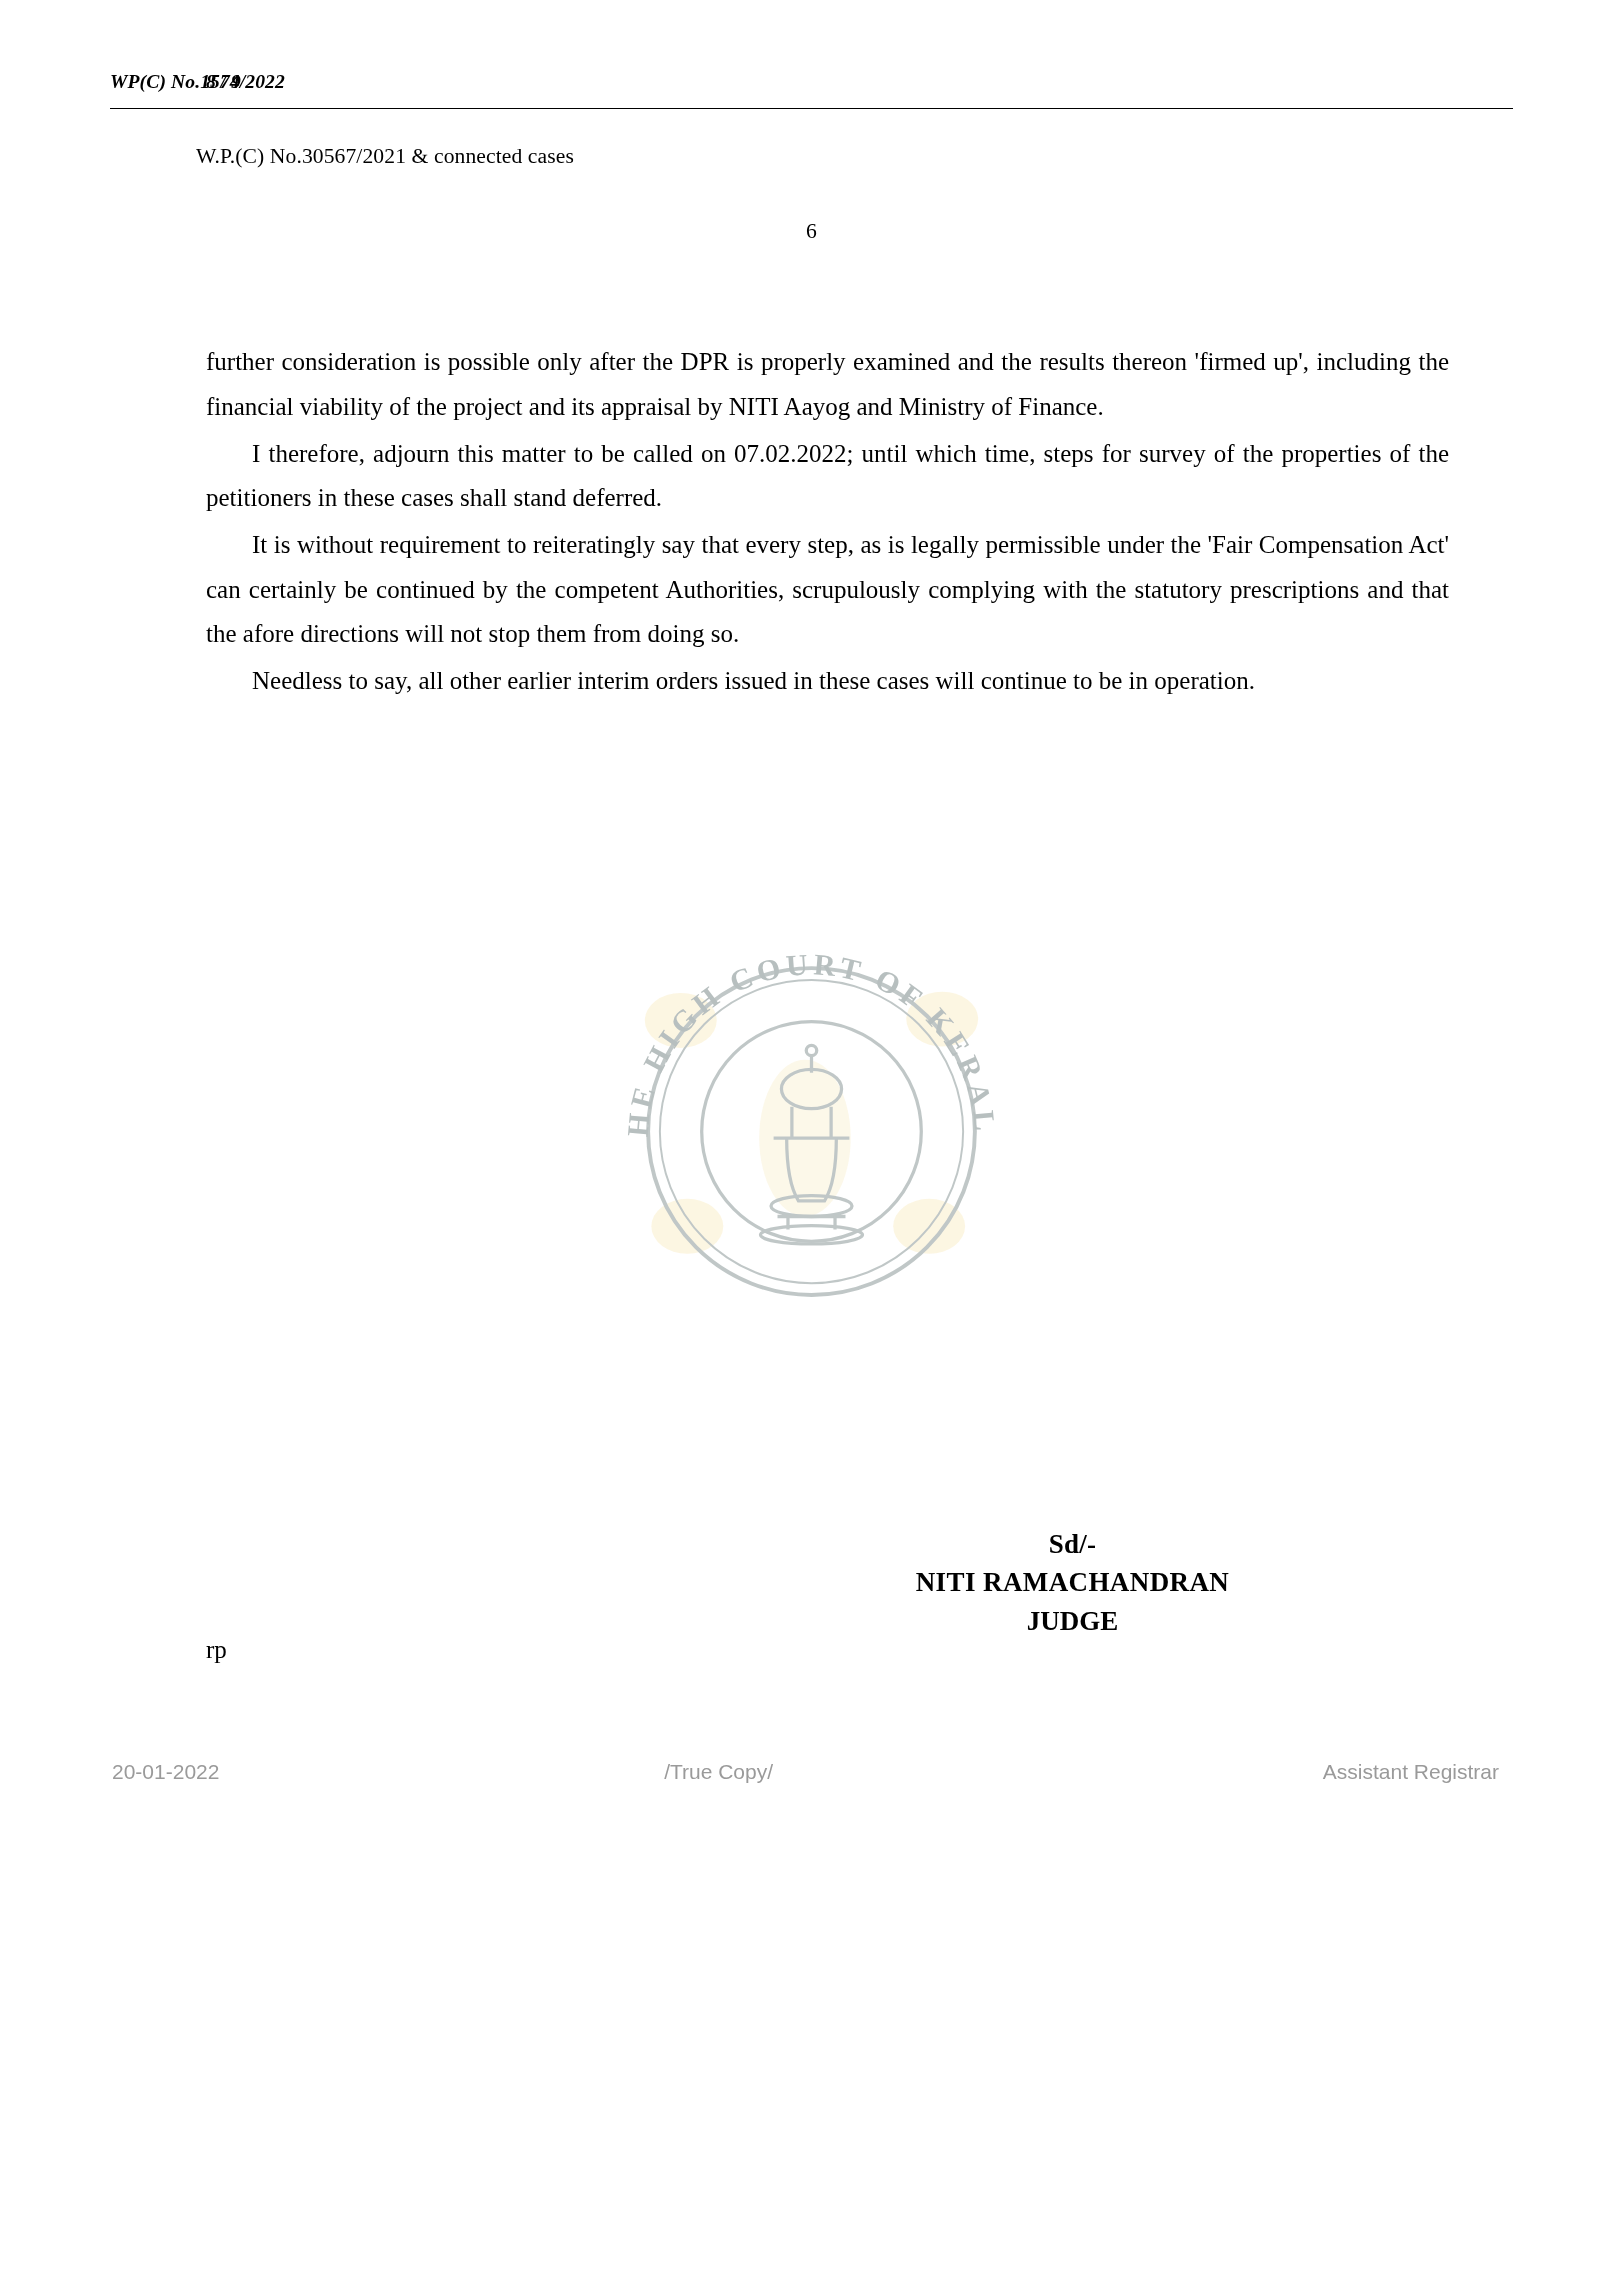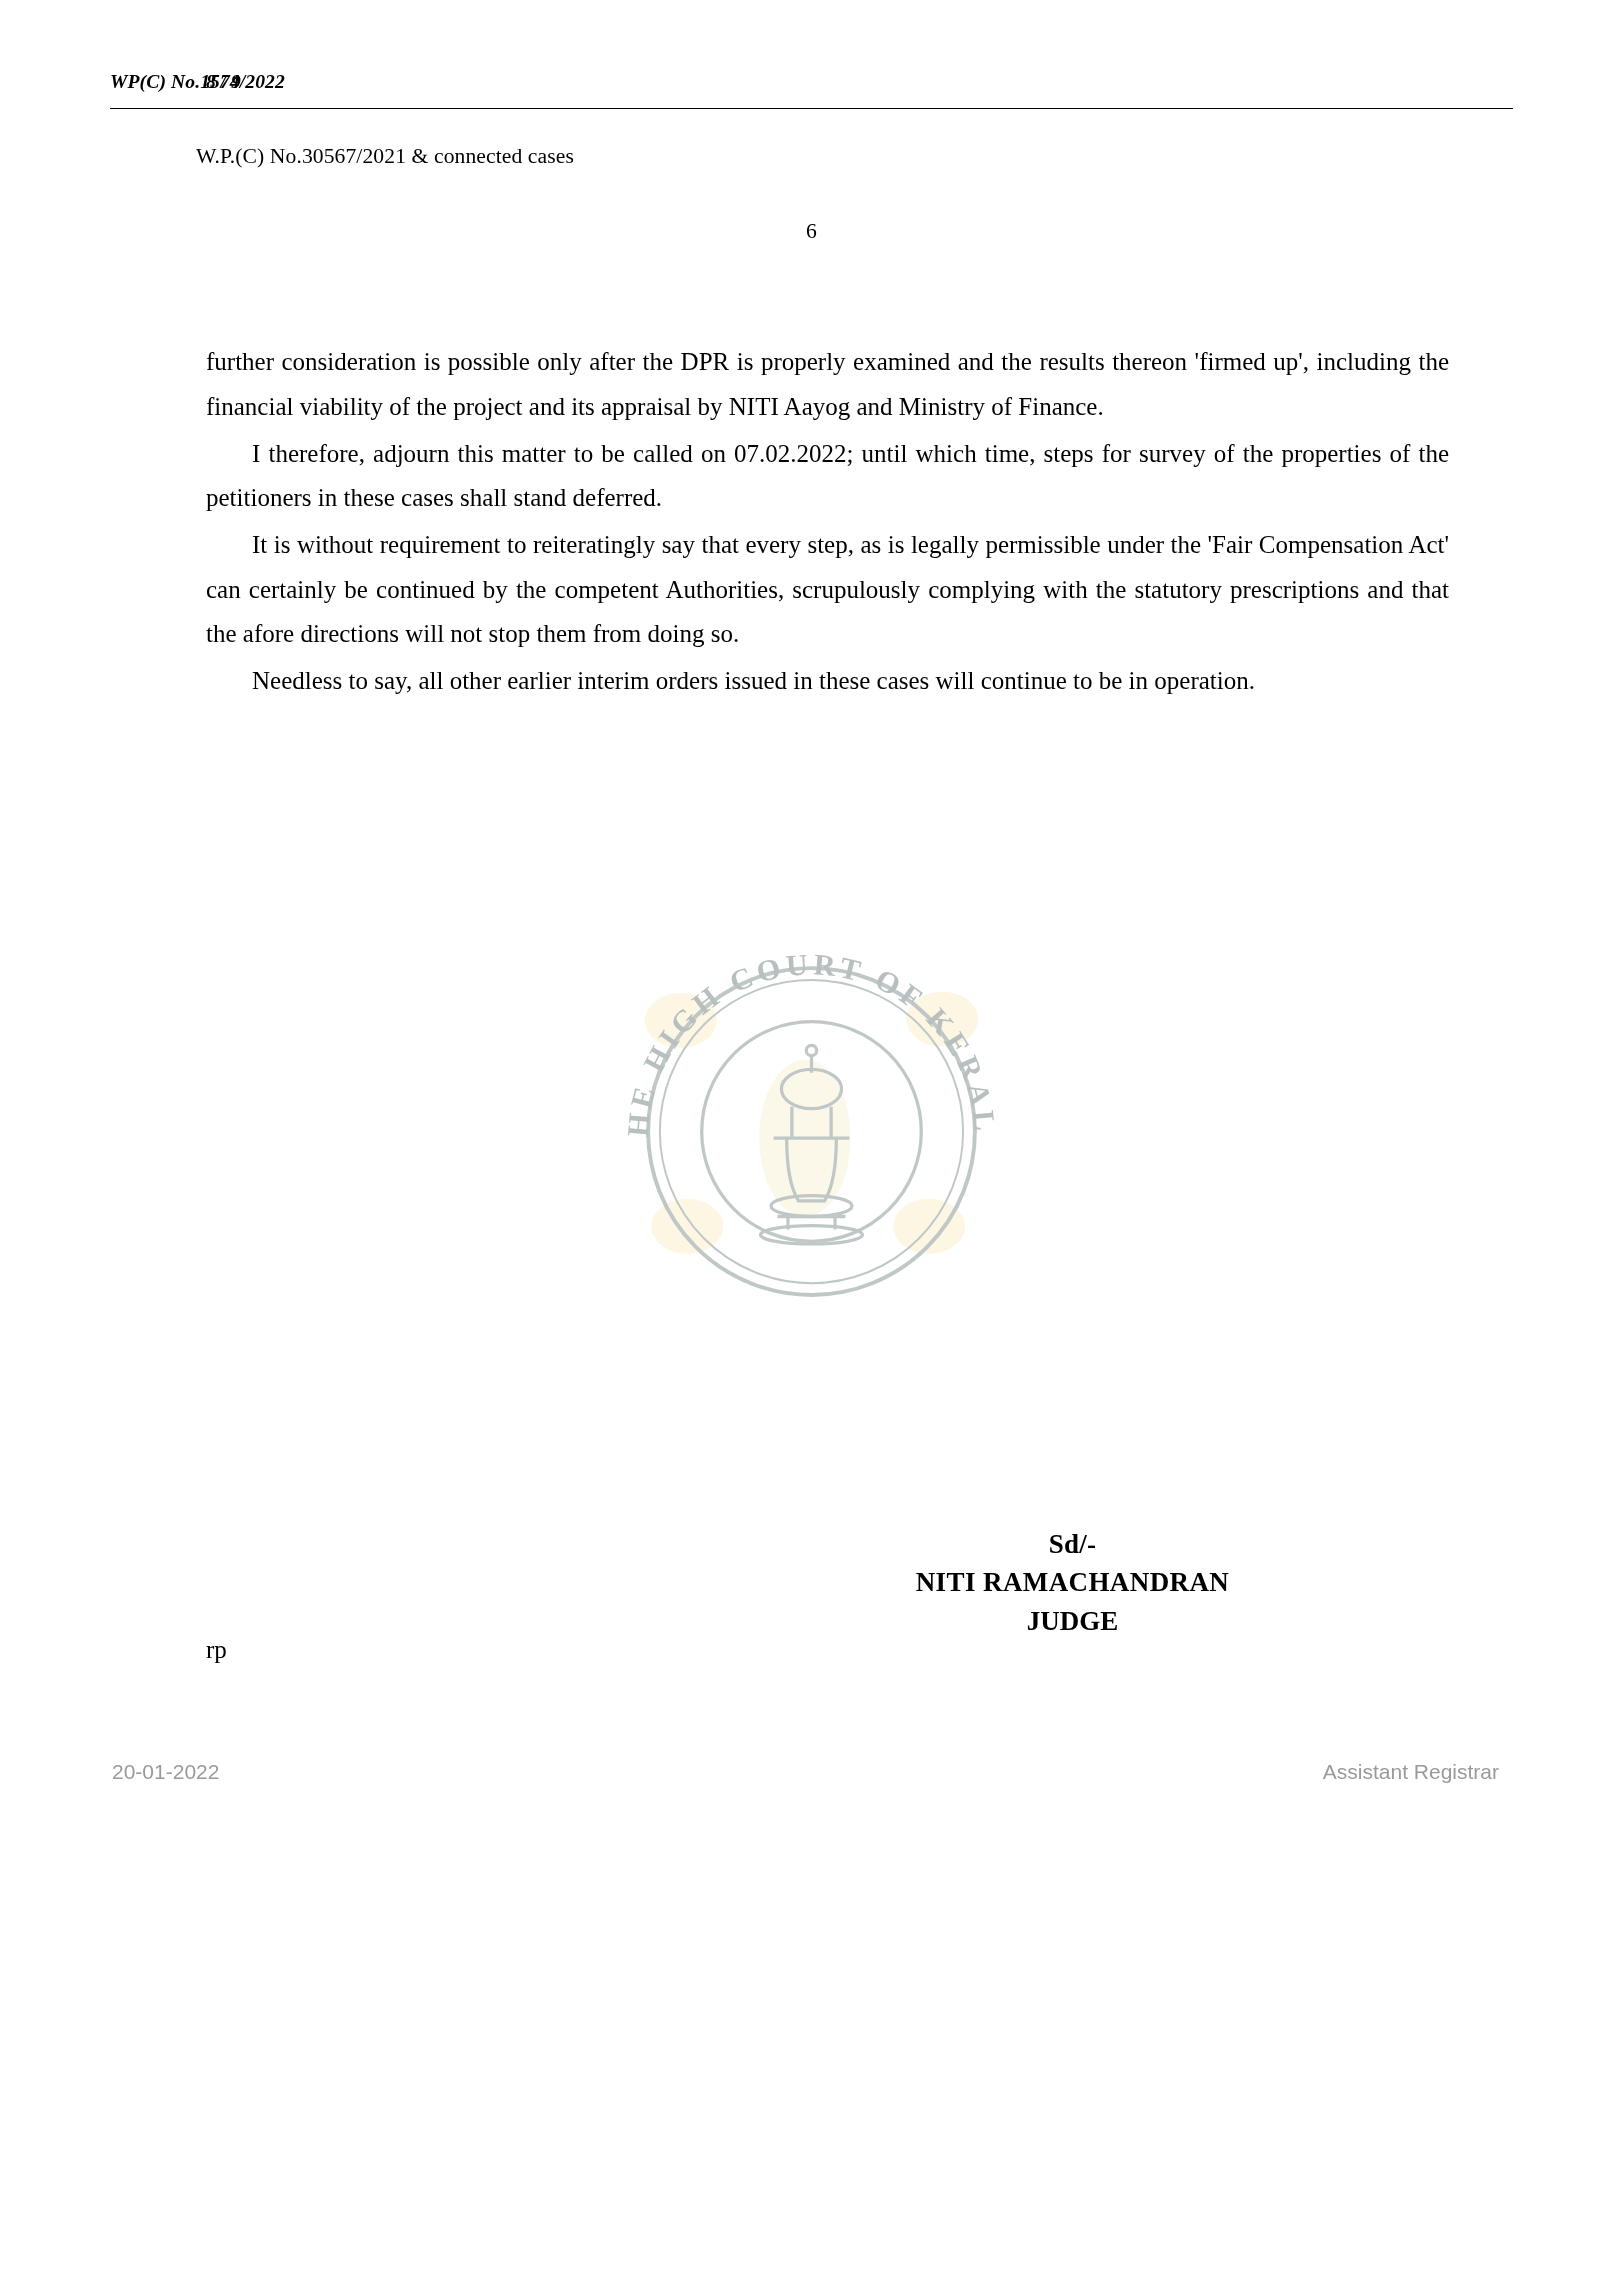--- a/index.html
+++ b/index.html
@@ -206,17 +206,18 @@
   <div class="signature">
     <div class="sd">Sd/-</div>
     <div class="judge-name">NITI RAMACHANDRAN</div>
     <div class="judge-title">JUDGE</div>
   </div>
 
   <div class="rp">rp</div>
 
   <div class="doc-footer">
     <span class="f-left">20-01-2022</span>
+    <span class="f-center">/True Copy/</span>
     <span class="f-right">Assistant Registrar</span>
   </div>
 
 </div>
 
 
 </body></html>

